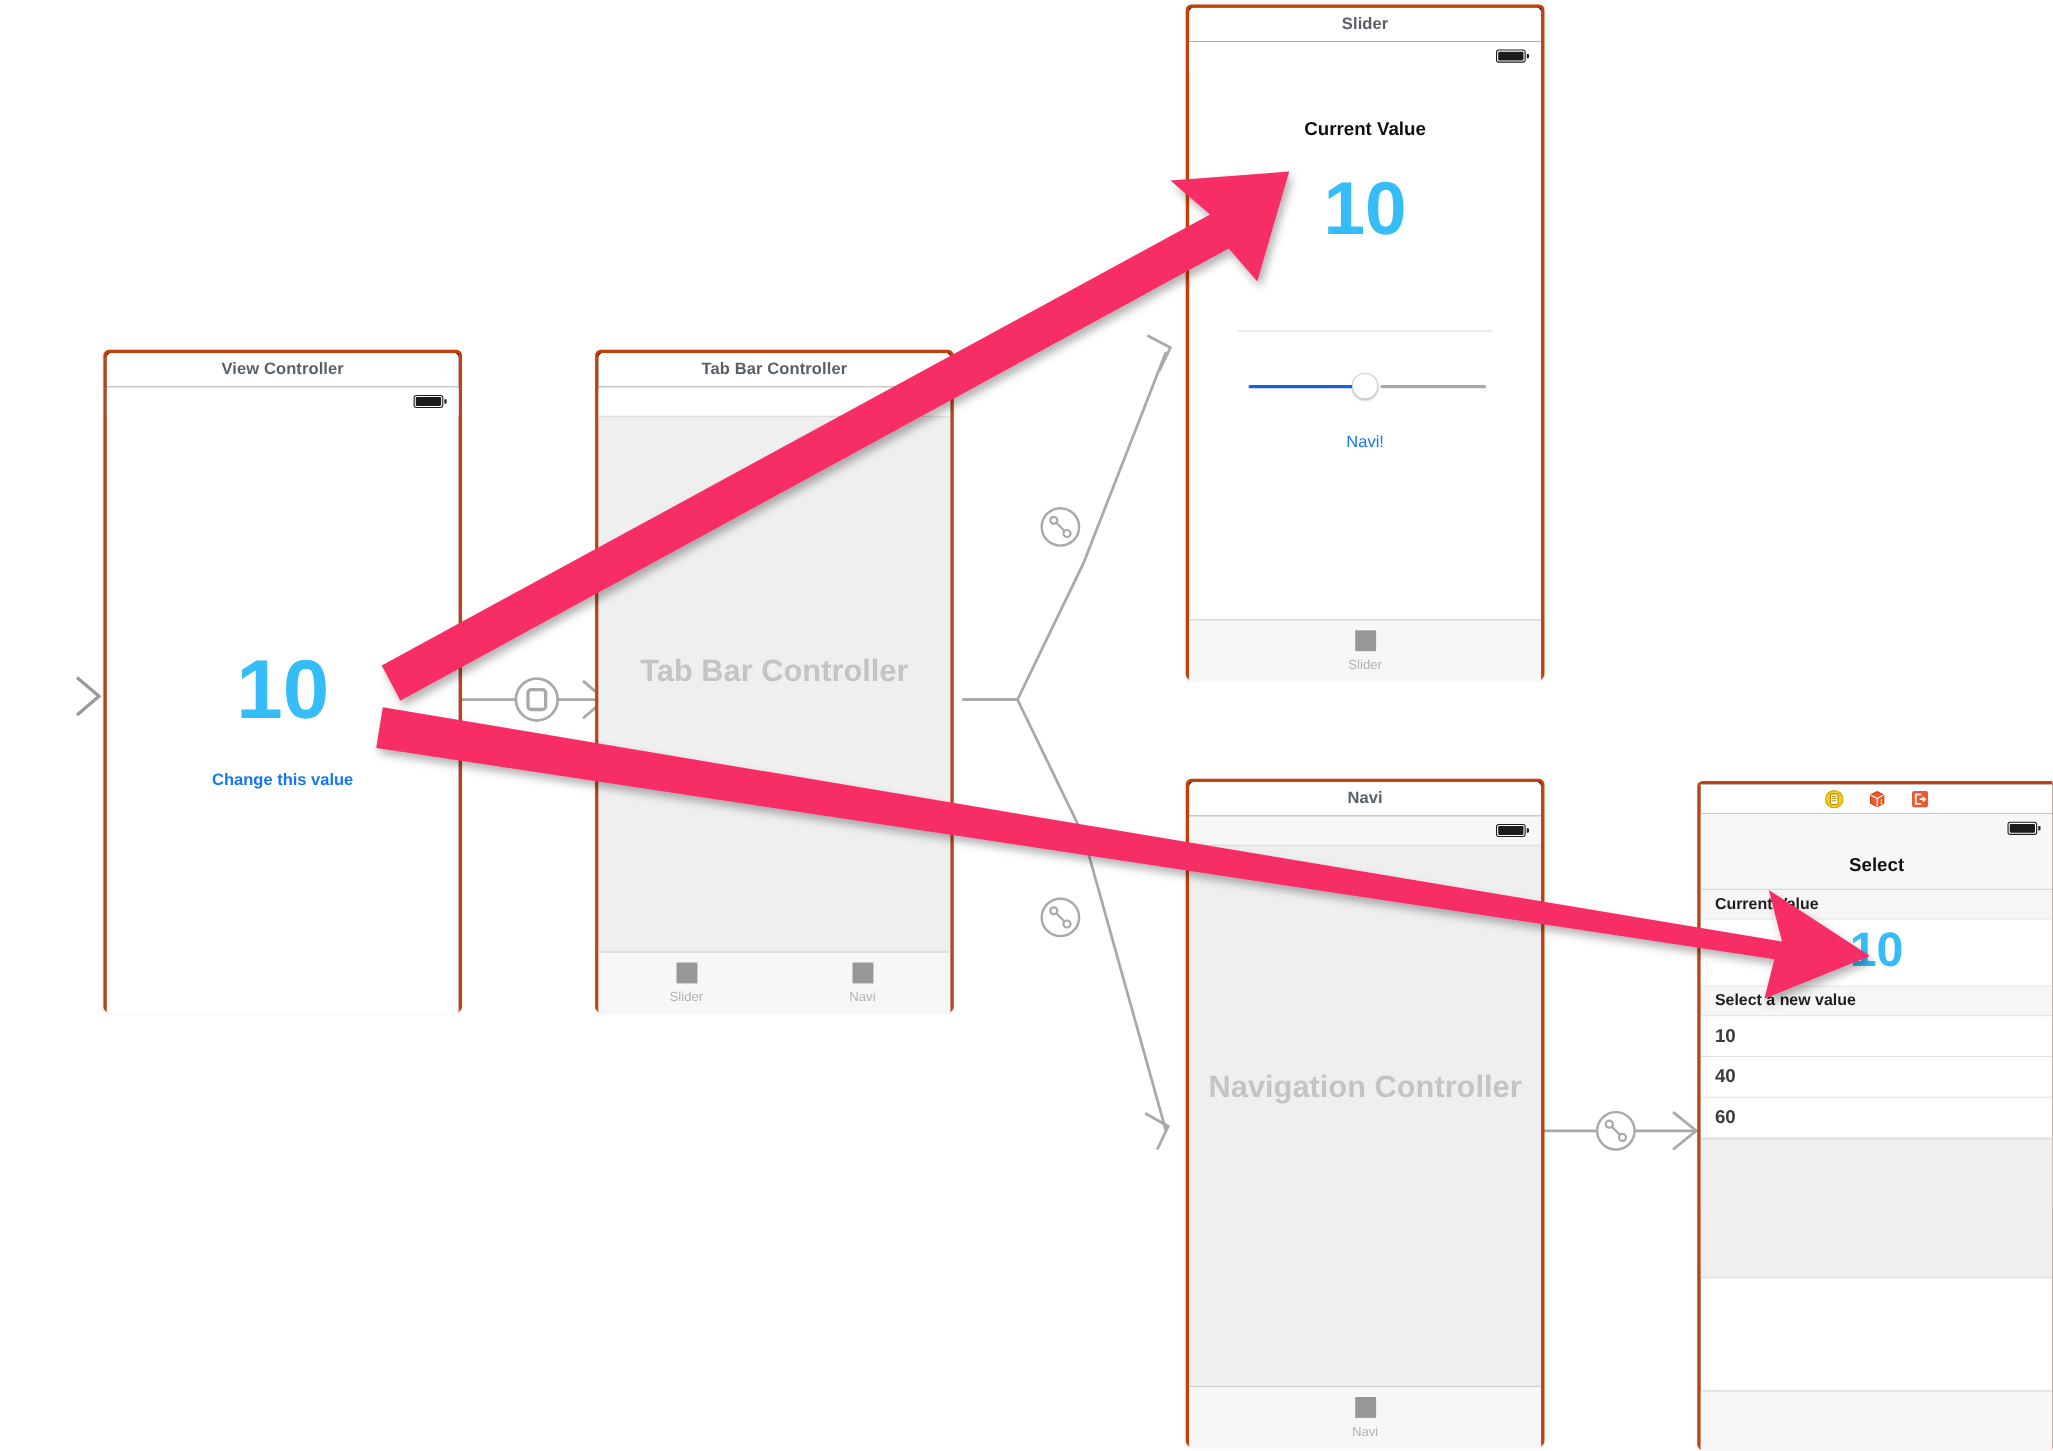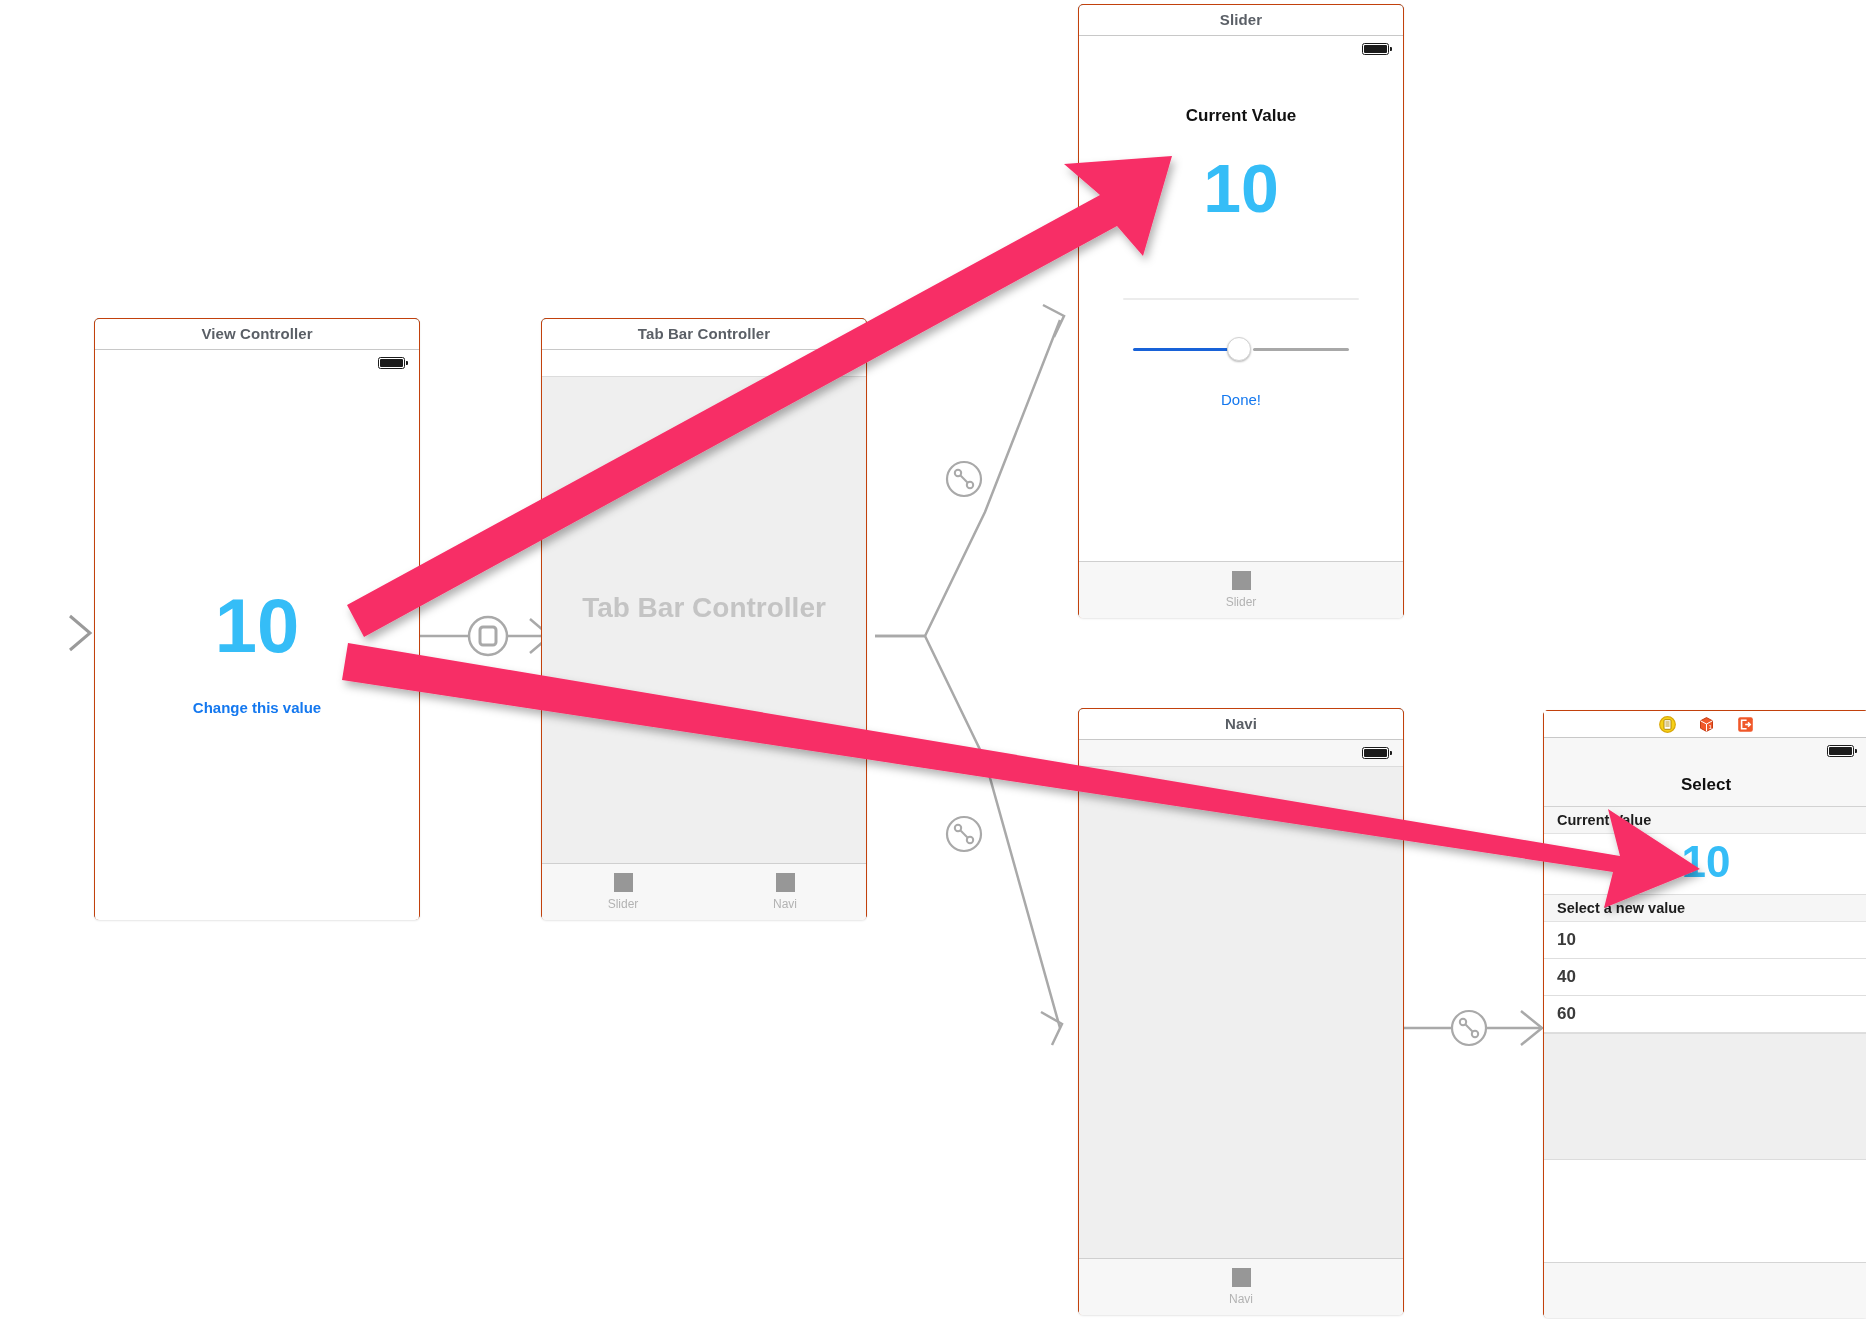--- a/index.html
+++ b/index.html
@@ -11,21 +11,21 @@
     position:relative;
     width:1866px;
     height:1319px;
     overflow:hidden;
     background:#fff;
   }
   .scene{
     position:absolute;
     box-sizing:border-box;
     background:#000000;
-    border:1px solid #c2410c;
+    border:3px solid #c2410c;
     border-radius:5px;
     box-shadow:0 1px 2px rgba(0,0,0,0.10);
   }
   .scene-title{
     height:30px;
     line-height:30px;
     text-align:center;
     font-size:15px;
     font-weight:bold;
     color:#5a5f66;
@@ -315,37 +315,38 @@
         <div class="battery"></div>
       </div>
       <div class="headline" style="position:absolute;left:0;right:0;top:70px;">Current Value</div>
       <div class="bigvalue" style="position:absolute;left:0;right:0;top:118px;font-size:68px;">10</div>
       <div class="hairline" style="left:44px;right:44px;top:262px;"></div>
       <div class="slider-wrap" style="top:301px;">
         <div class="slider-track-left" style="left:54px;width:95px;"></div>
         <div class="slider-track-right" style="left:174px;width:96px;"></div>
         <div class="slider-knob" style="left:148px;"></div>
       </div>
-      <div class="linklabel" style="position:absolute;left:0;right:0;top:355px;">Done!</div>
+      <div class="linklabel" style="position:absolute;left:0;right:0;top:355px;">Navi!</div>
       <div class="tabbar">
         <div class="tabitem">
           <div class="tabicon"></div>
           <div class="tablabel">Slider</div>
         </div>
       </div>
     </div>
   </div>
 
   <div class="scene" style="left:1078px; top:708px; width:326px; height:607px;">
     <div class="scene-title">Navi</div>
     <div class="scene-body" style="height:575px;">
       <div class="statusbar grey">
         <div class="battery"></div>
       </div>
       <div class="greyfill" style="top:26px;bottom:56px;"></div>
+      <div class="watermark" style="top:230px;">Navigation Controller</div>
       <div class="tabbar">
         <div class="tabitem">
           <div class="tabicon"></div>
           <div class="tablabel">Navi</div>
         </div>
       </div>
     </div>
   </div>
 
   <div style="position:absolute;left:1449px;top:1008px;width:40px;height:40px;">

